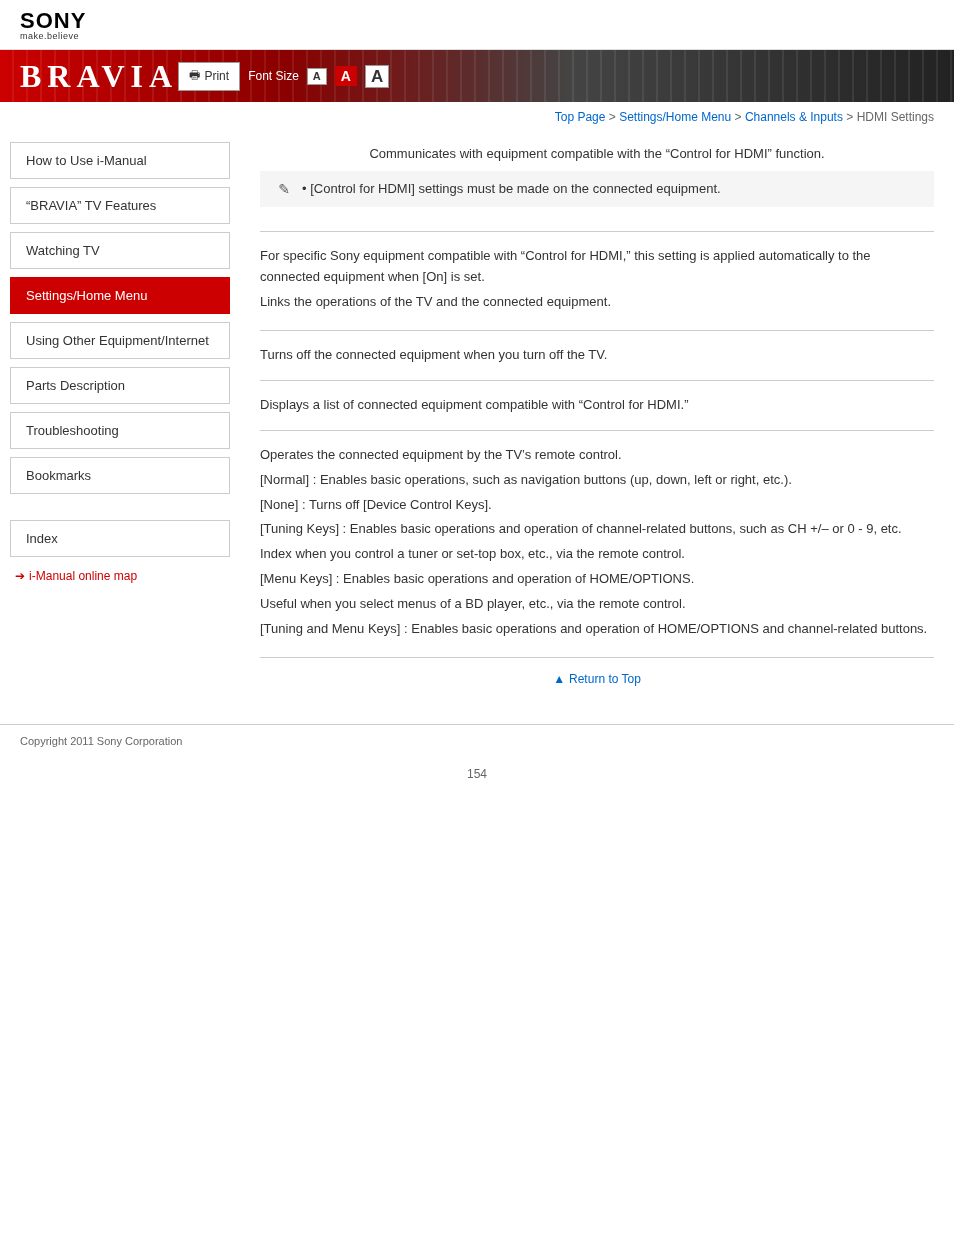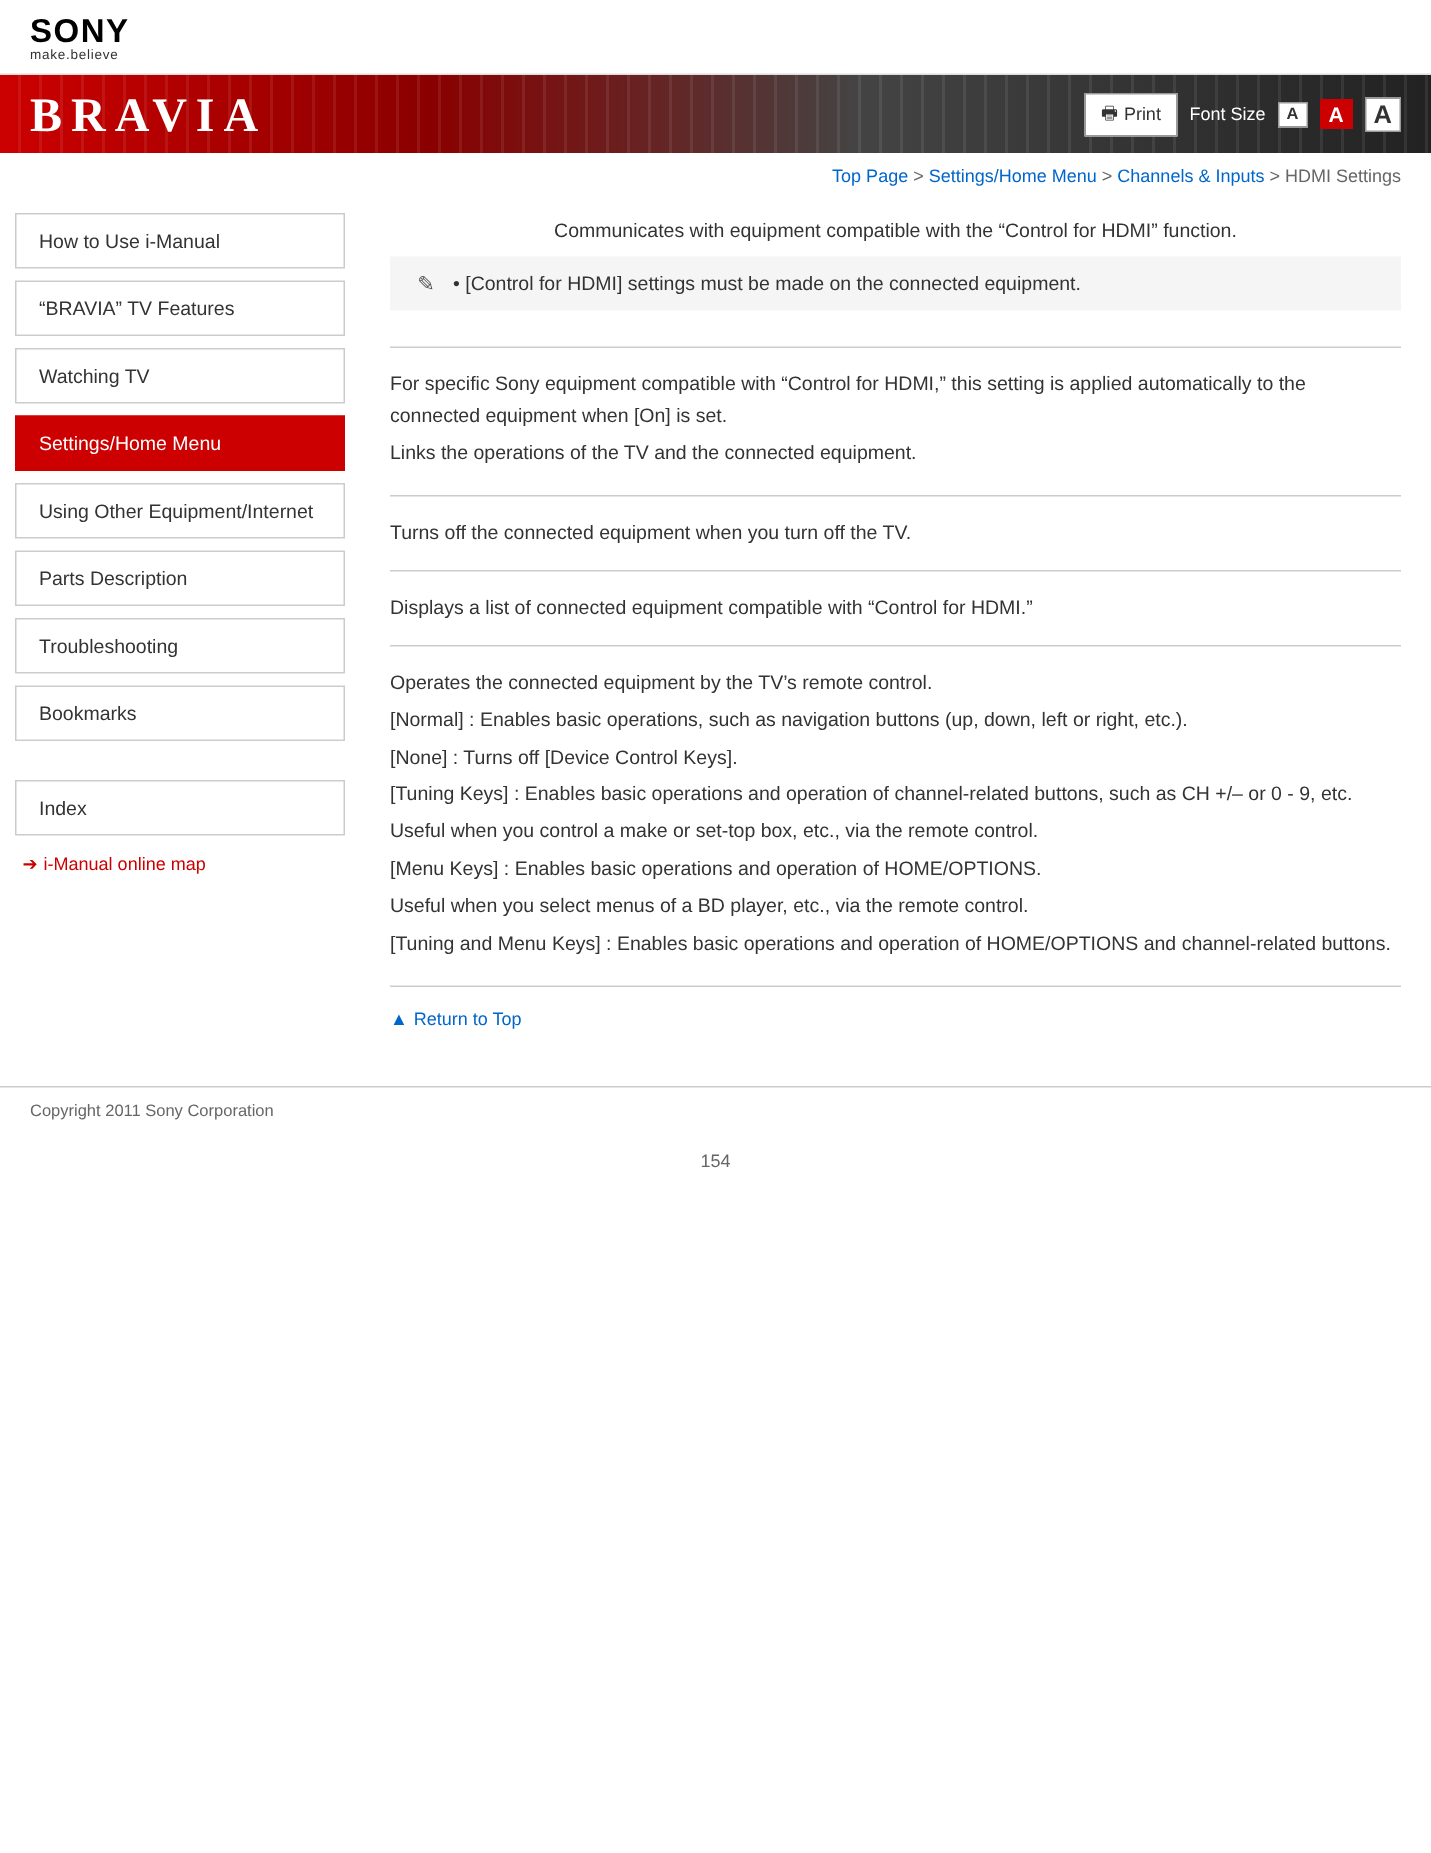--- a/index.html
+++ b/index.html
@@ -11,21 +11,20 @@
     .sony-brand { font-size: 22px; font-weight: 900; letter-spacing: 1px; color: #000; font-family: Arial Black, sans-serif; }
     .sony-tagline { font-size: 9px; color: #333; letter-spacing: 0.5px; }
 
     
     .bravia-banner {
       background: linear-gradient(to right, #c00 0%, #8a0000 30%, #444 60%, #222 100%);
       padding: 0 20px;
       height: 52px;
       display: flex;
       align-items: center;
-      justify-content: space-between;
       position: relative;
       overflow: hidden;
     }
     .bravia-banner::after {
       content: '';
       position: absolute;
       top: 0; left: 0; right: 0; bottom: 0;
       background: repeating-linear-gradient(90deg, transparent 0px, transparent 12px, rgba(255,255,255,0.08) 12px, rgba(255,255,255,0.08) 14px);
     }
     .bravia-title {
@@ -149,21 +148,21 @@
       gap: 8px;
     }
     .note-icon { font-size: 14px; color: #555; min-width: 20px; }
     .note-text { font-size: 13px; }
 
     .section-body { font-size: 13px; line-height: 1.6; }
     .section-body p { margin-bottom: 4px; }
 
     
     .return-top {
-      text-align: left;
+      text-align: center;
       padding: 14px 0 8px 0;
       font-size: 12px;
     }
     .return-top a { color: #0066cc; text-decoration: none; }
     .return-top-icon { color: #0066cc; margin-right: 4px; }
 
     
     .footer {
       border-top: 1px solid #ccc;
       padding: 10px 20px;
@@ -256,21 +255,21 @@
     <div class="content-section">
       <div class="section-body">Displays a list of connected equipment compatible with “Control for HDMI.”</div>
     </div>
 
     <div class="content-section">
       <div class="section-body">
         <p>Operates the connected equipment by the TV’s remote control.</p>
         <p>[Normal] : Enables basic operations, such as navigation buttons (up, down, left or right, etc.).</p>
         <p>[None] : Turns off [Device Control Keys].</p>
         <p>[Tuning Keys] : Enables basic operations and operation of channel-related buttons, such as CH +/– or 0 - 9, etc.</p>
-        <p>Useful when you control a make or set-top box, etc., via the remote control.</p>
+        <p>Index when you control a tuner or set-top box, etc., via the remote control.</p>
         <p>[Menu Keys] : Enables basic operations and operation of HOME/OPTIONS.</p>
         <p>Useful when you select menus of a BD player, etc., via the remote control.</p>
         <p>[Tuning and Menu Keys] : Enables basic operations and operation of HOME/OPTIONS and channel-related buttons.</p>
       </div>
     </div>
 
     <div class="return-top">
       <a href="#">
         <span class="return-top-icon">▲</span><span>Return to Top</span>
       </a>

